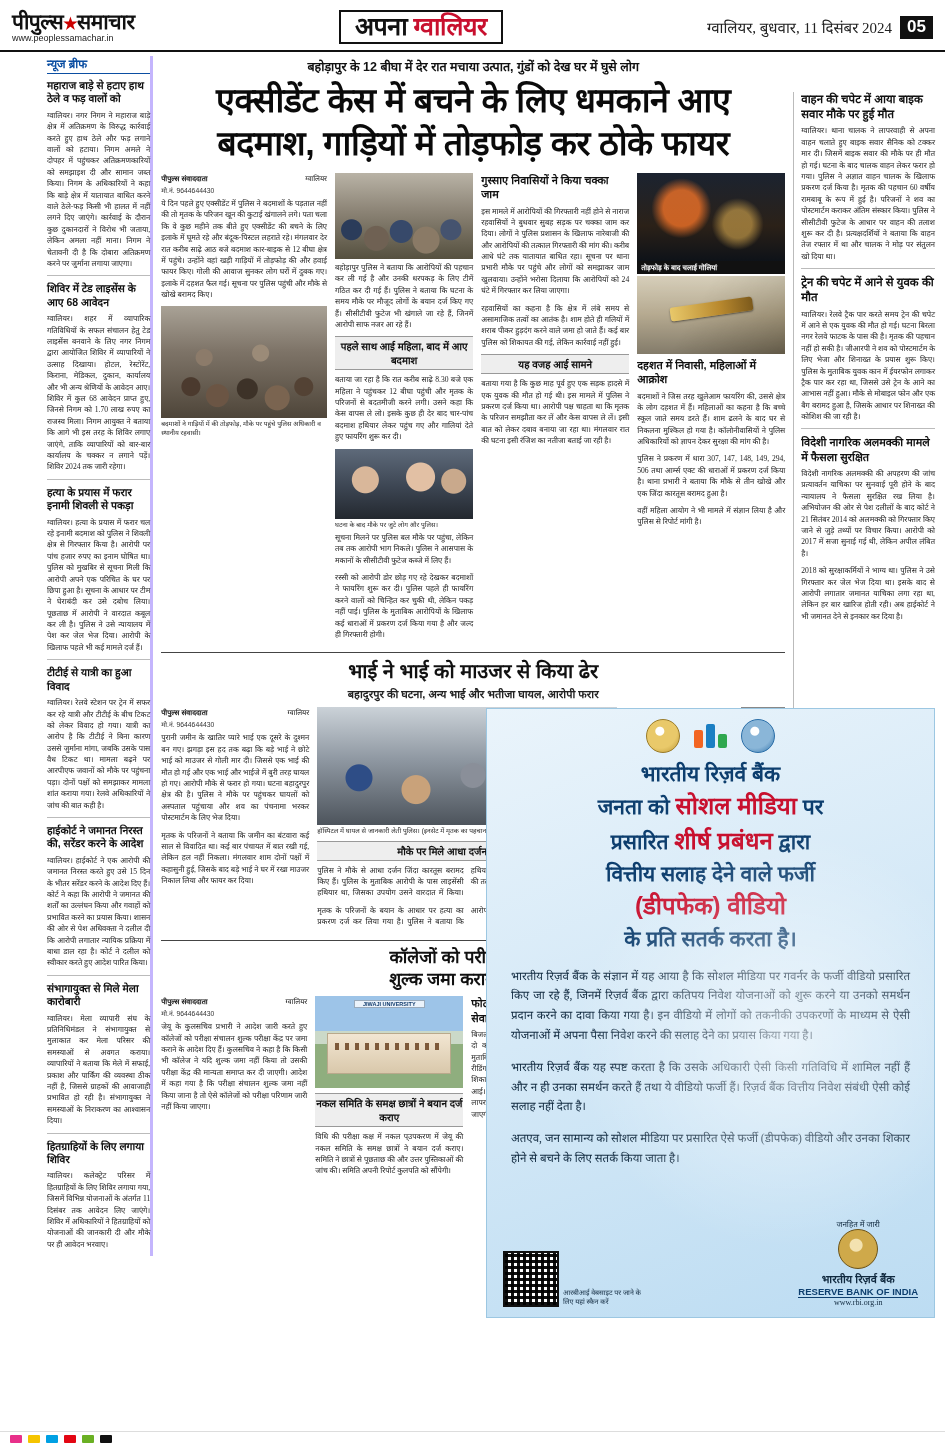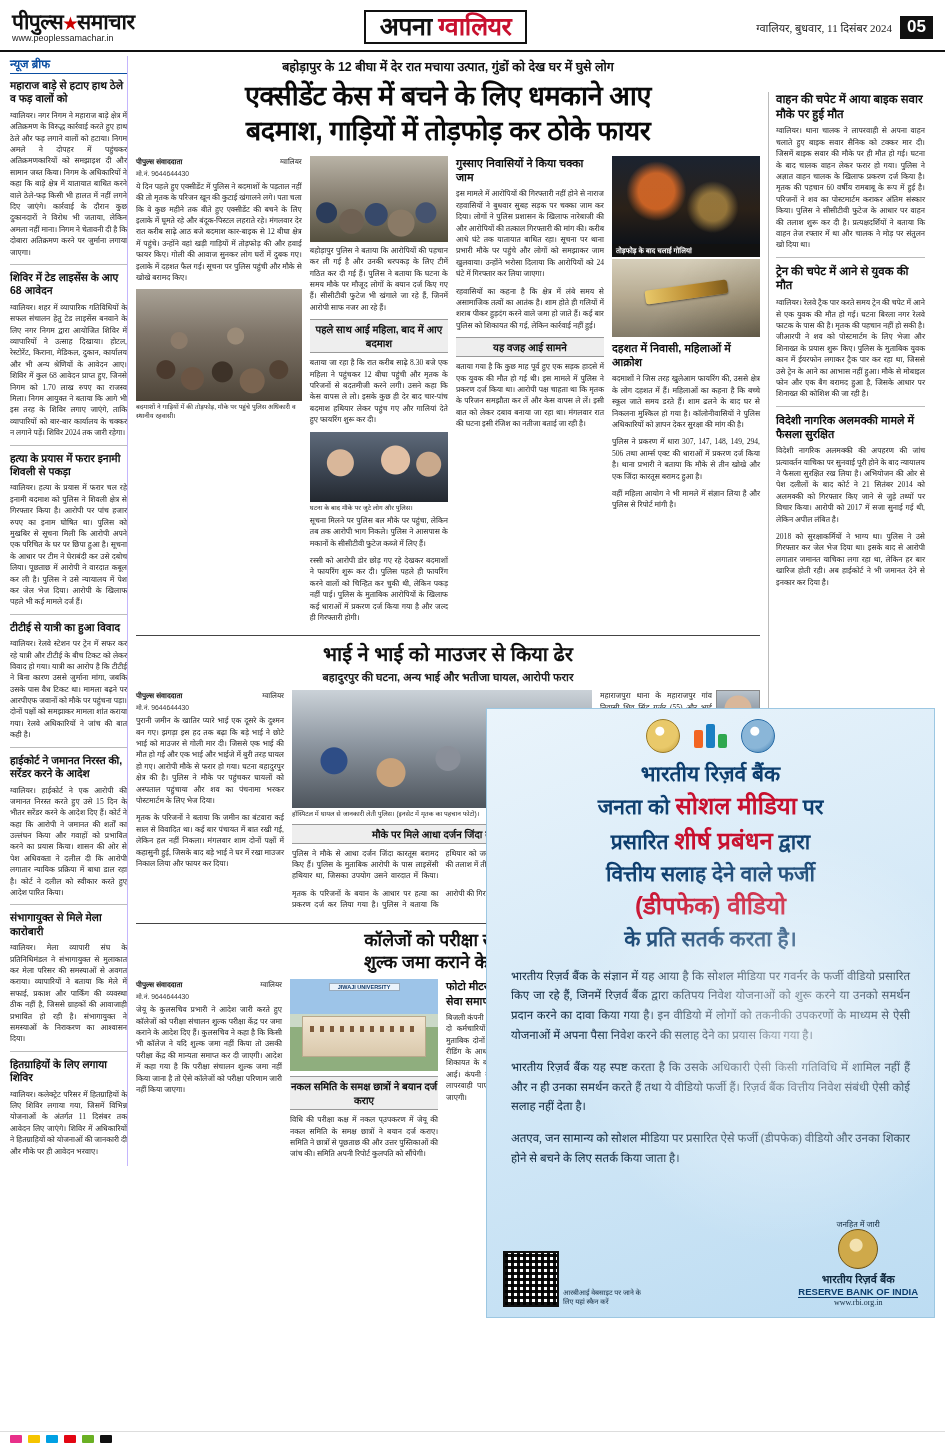--- a/index.html
+++ b/index.html
@@ -34,32 +34,32 @@
     display:inline-block;
     border: 2px solid #111;
     padding: 1px 14px 2px 14px;
     font-family:"Liberation Sans",sans-serif;
     font-weight:bold; font-size:25px; line-height:1.05;
     letter-spacing:-0.5px;
   }
   .mh-apna .a1 { color:#111; }
   .mh-apna .a2 { color:#c8102e; }
   .mh-right { display:flex; align-items:center; gap:8px; }
-  .mh-date { font-size:11px; color:#222; text-align:right; }
+  .mh-date { font-size:15px; color:#222; text-align:right; }
   .mh-pageno {
     background:#111; color:#fff; font-family:"Liberation Sans",sans-serif;
     font-weight:bold; font-size:17px; padding: 1px 7px 2px 7px;
   }
 
   
   .grid {
     display:flex; gap:0;
     padding: 4px 10px 0 10px;
   }
-  .col-left { width: 118px; padding-right:0; border-right:1px solid #c4b5fd; }
+  .col-left { width: 118px; padding-right:0; border-right:3px solid #c4b5fd;margin-left:37px; }
   .col-mid  { width: 640px; padding: 0 8px; }
   .col-right{ width: 157px; padding-left:7px; border-left:1px solid #bbb;margin-top:36px; }
 
   
   .h-sec {
     font-family:"Liberation Sans",sans-serif; font-weight:bold;
     color:#0b4ea2; font-size:11.5px;
     border-bottom:1.5px solid #0b4ea2; padding-bottom:2px; margin-bottom:5px;
   }
   .hl {
@@ -170,21 +170,21 @@
     border:1px solid #888;
   }
 
   
   .lead-kicker {
     font-family:"Liberation Sans",sans-serif; font-weight:bold;
     font-size:12.5px; text-align:center; margin: 2px 0 5px; color:#111;
   }
   .lead-head {
     font-family:"Liberation Sans",sans-serif; font-weight:bold;
-    font-size:27px; line-height:1.22; text-align:center;
+    font-size:34px; line-height:1.22; text-align:center;
     letter-spacing:-0.4px; margin: 0 0 8px 0; color:#0a0a0a;
   }
   .lead-grid { display:flex; gap:8px; }
   .lead-c1 { width:168px; }
   .lead-c2 { width:140px; }
   .lead-c3 { width:150px; }
   .lead-c4 { width:150px; }
 
   .subhead {
     font-family:"Liberation Sans",sans-serif; font-weight:bold;

